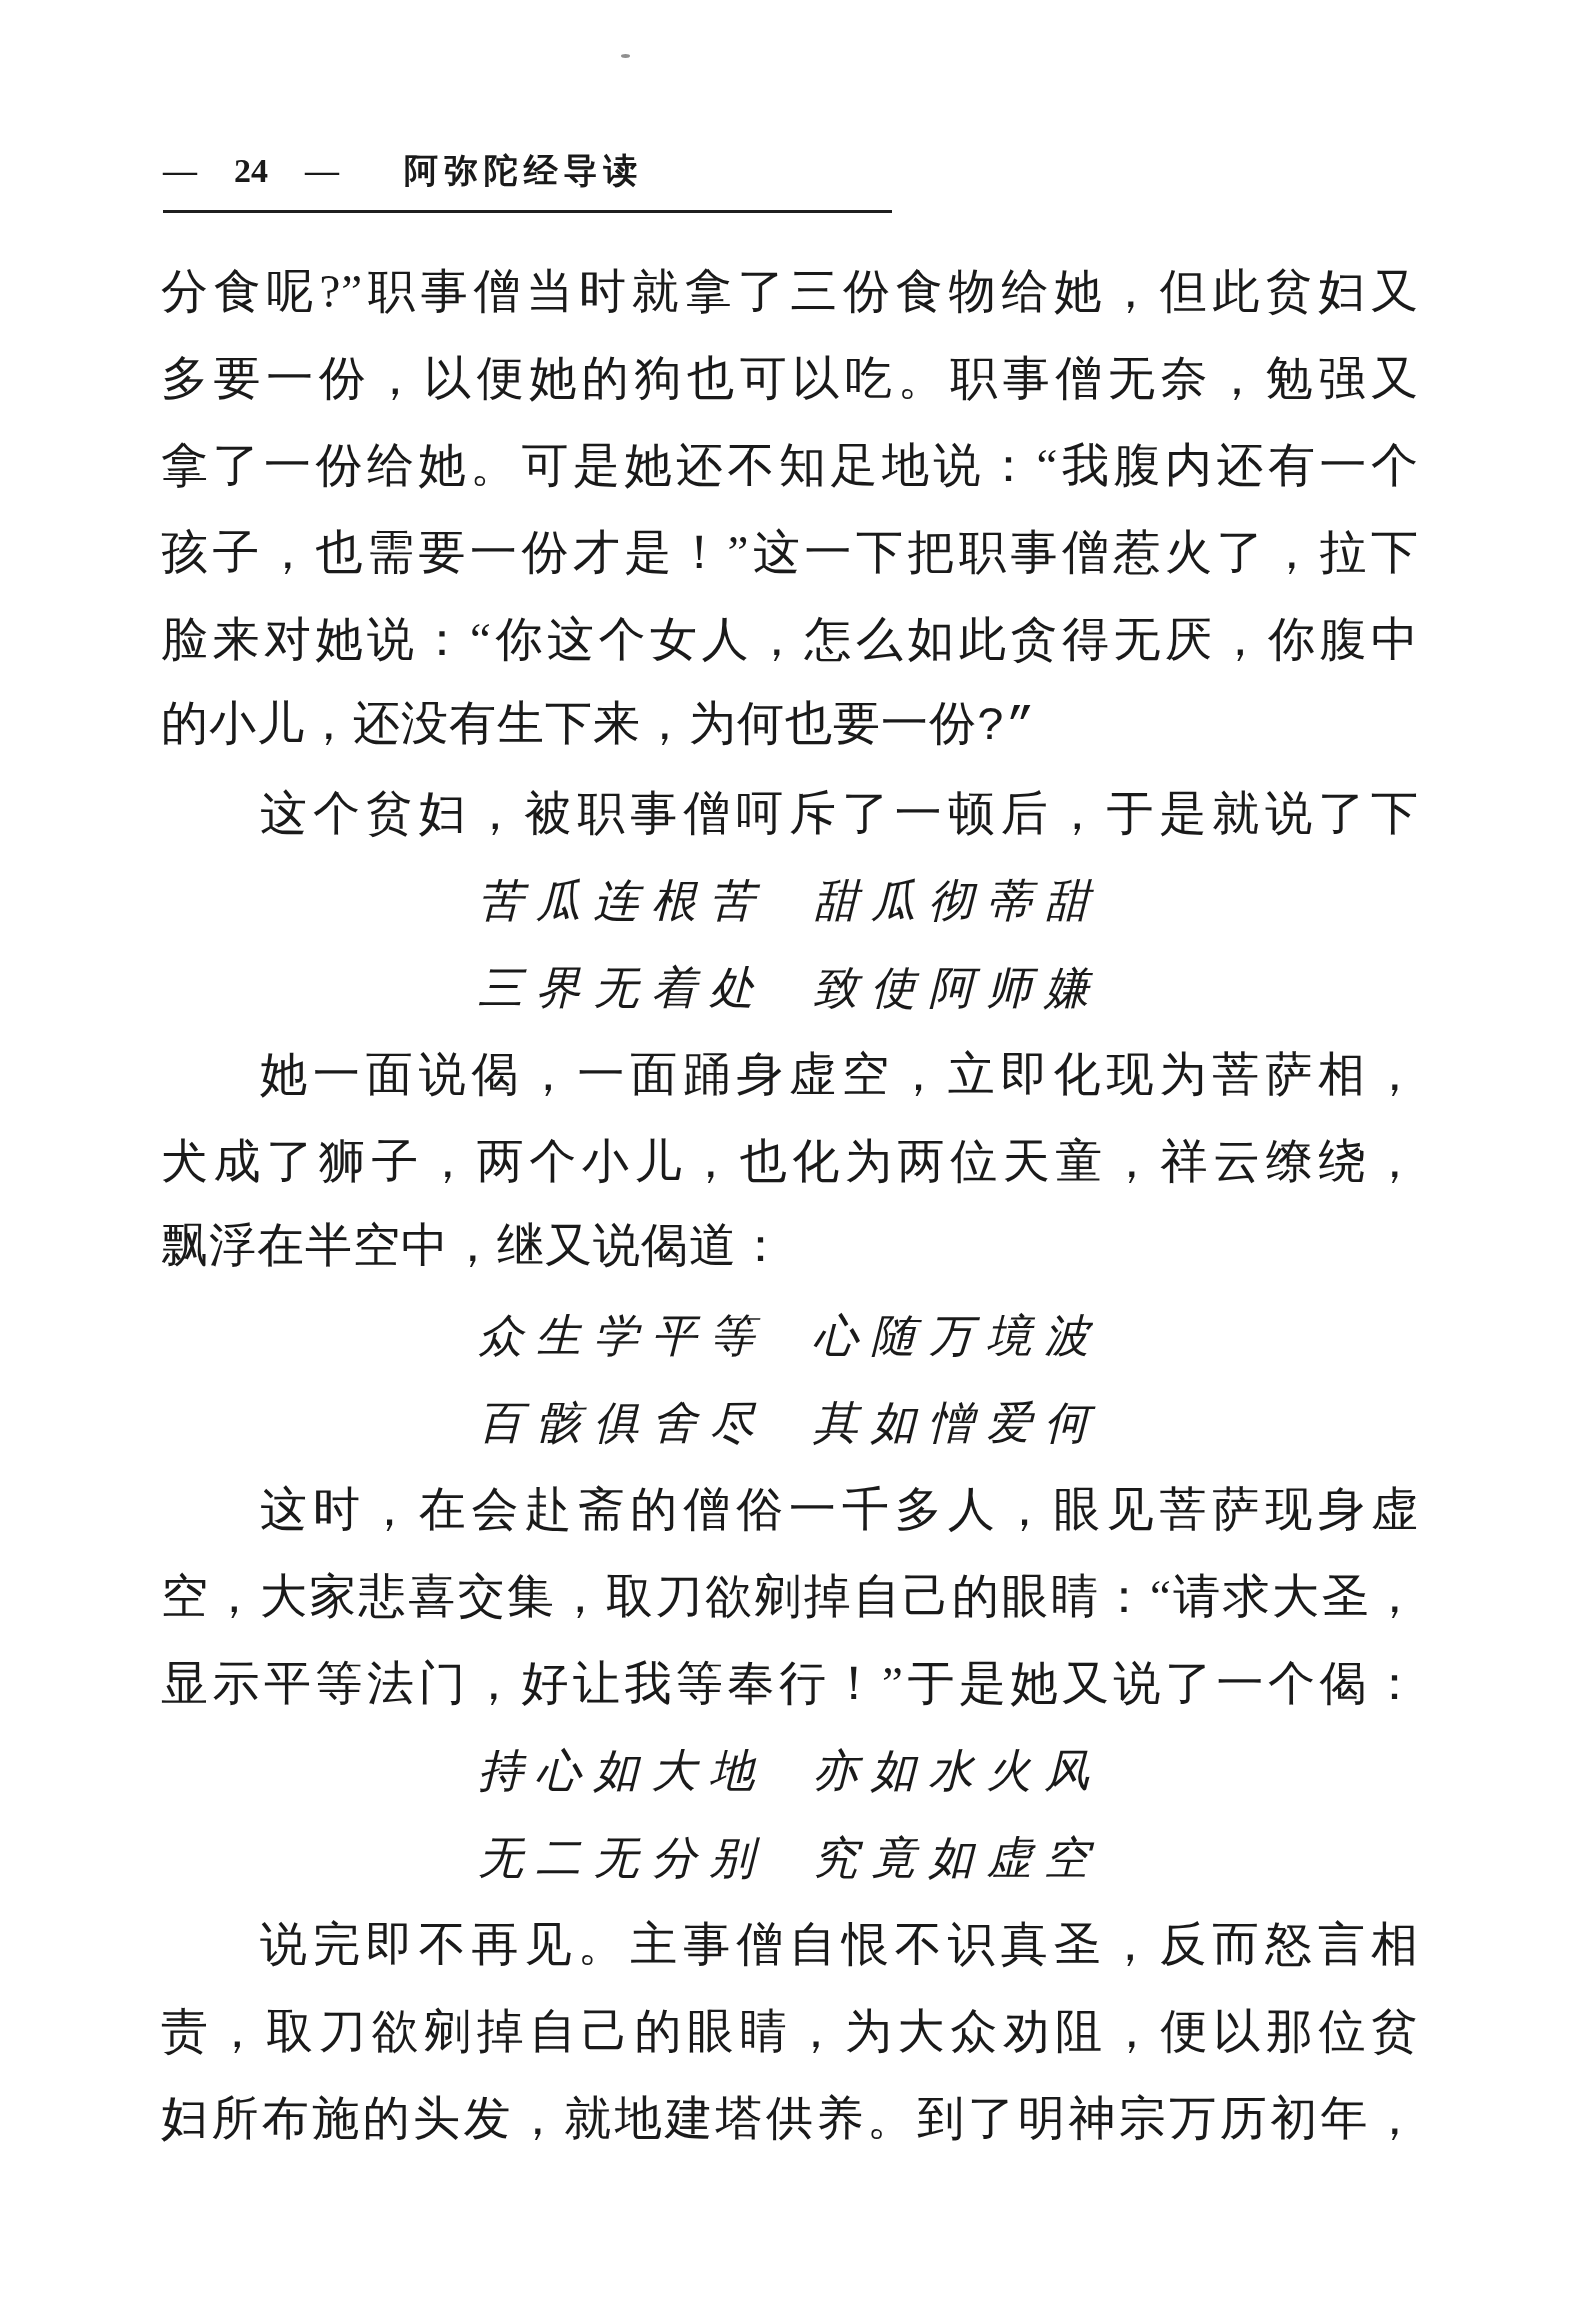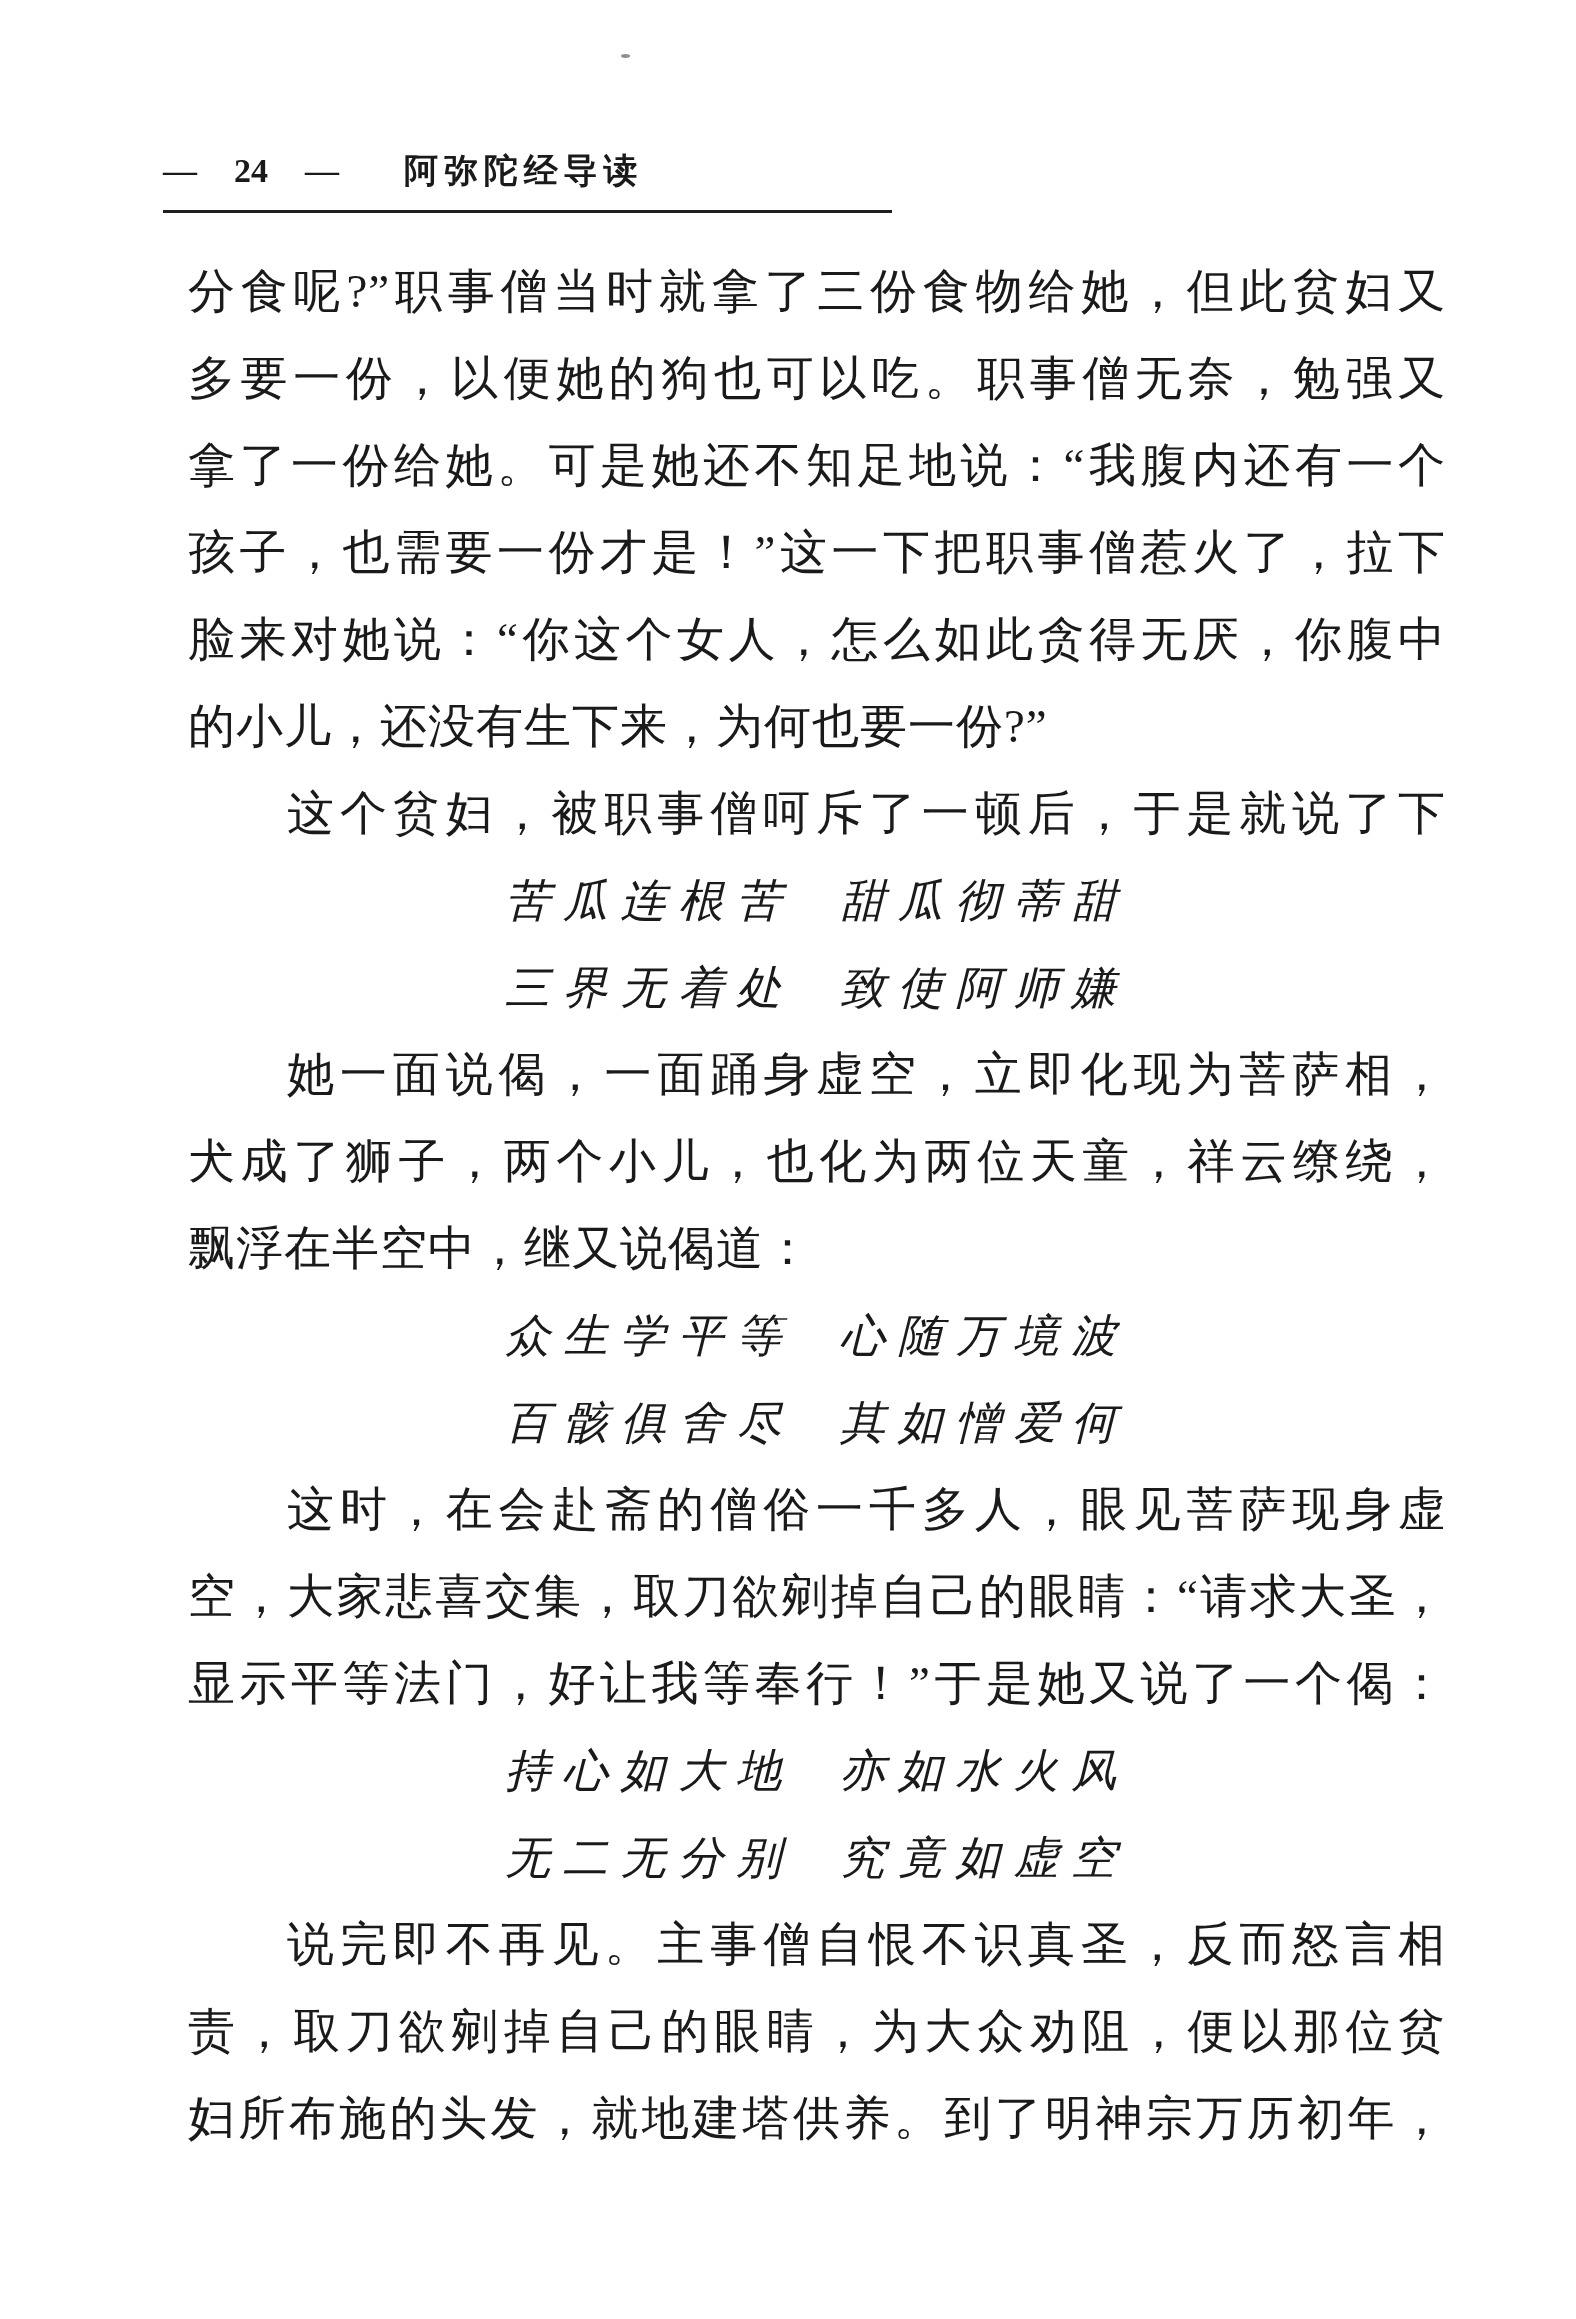--- a/index.html
+++ b/index.html
@@ -43,31 +43,31 @@
     margin-left: 28px;
     letter-spacing: 5.9px;
   }
   .page-body {
     position: absolute;
     left: 161px;
     top: 248px;
     width: 1258px;
     font-size: 47px;
     line-height: 87px;
-    margin-left: 27px;
   }
   .line {
     height: 87px;
     text-align: justify;
     text-align-last: justify;
     letter-spacing: 1px;
   }
   .line.short {
     text-align: left;
     text-align-last: left;
+    font-family: Liberation Mono, monospace;
   }
   .line.indent {
     padding-left: 99px;
   }
   .verse-row {
     height: 87px;
     line-height: 87px;
     display: flex;
     justify-content: center;
     column-gap: 46px;

